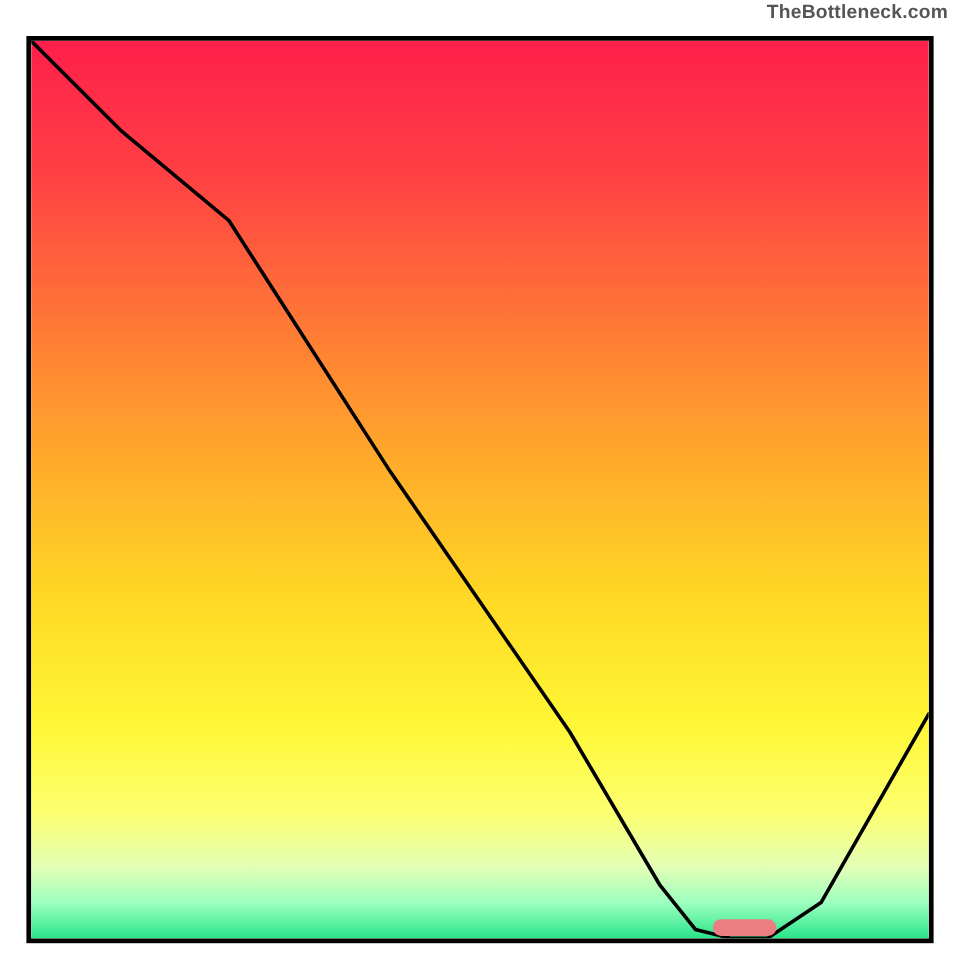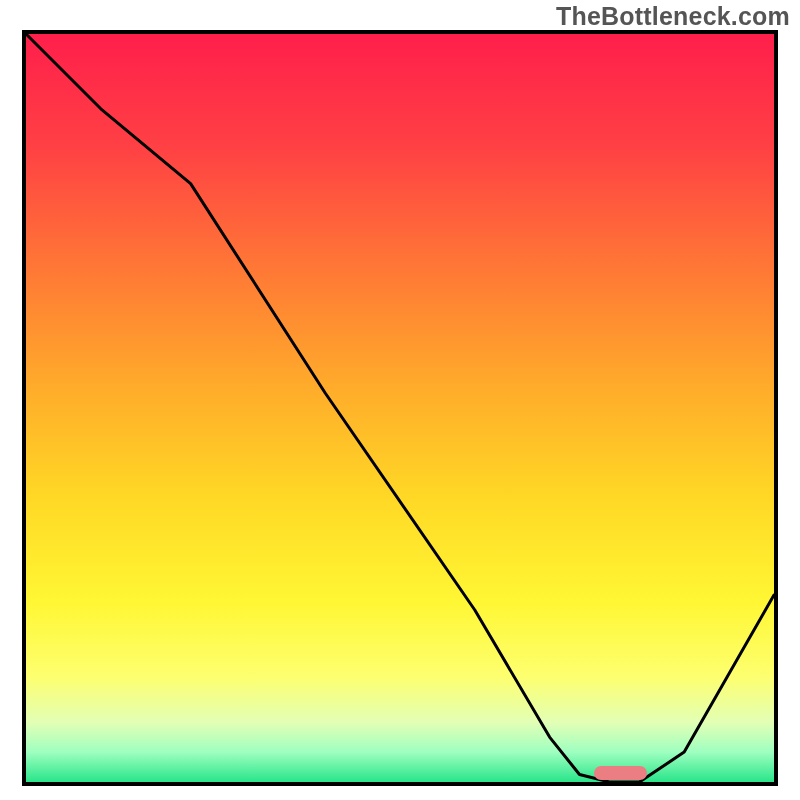--- a/index.html
+++ b/index.html
@@ -7,21 +7,21 @@
     padding: 0;
     width: 800px;
     height: 800px;
     background: #ffffff;
     font-family: Arial, Helvetica, sans-serif;
   }
   .watermark {
     position: absolute;
     top: 2px;
     right: 10px;
-    font-size: 25px;
+    font-size: 16px;
     font-weight: bold;
     color: #555555;
     letter-spacing: 0.2px;
   }
   .chart-wrap {
     position: absolute;
     top: 30px;
     left: 22px;
     width: 756px;
     height: 756px;

